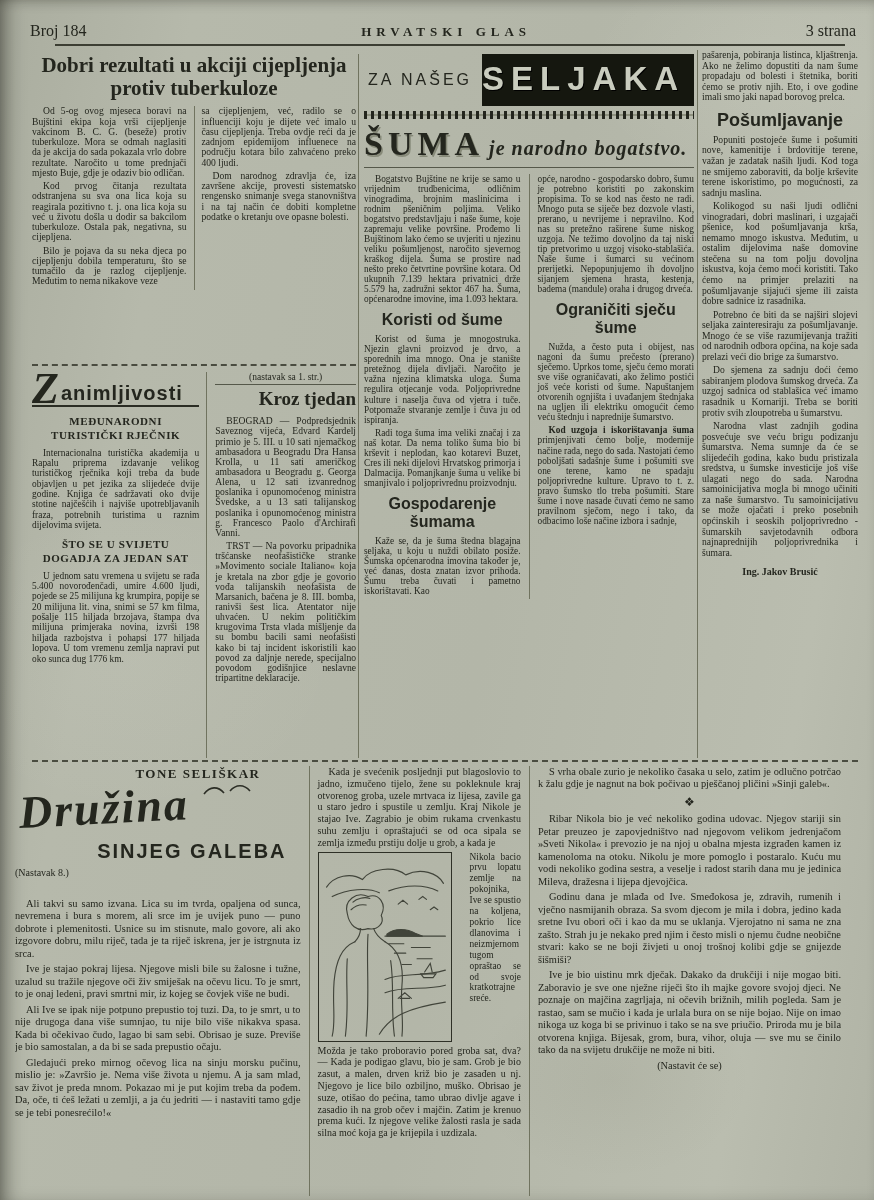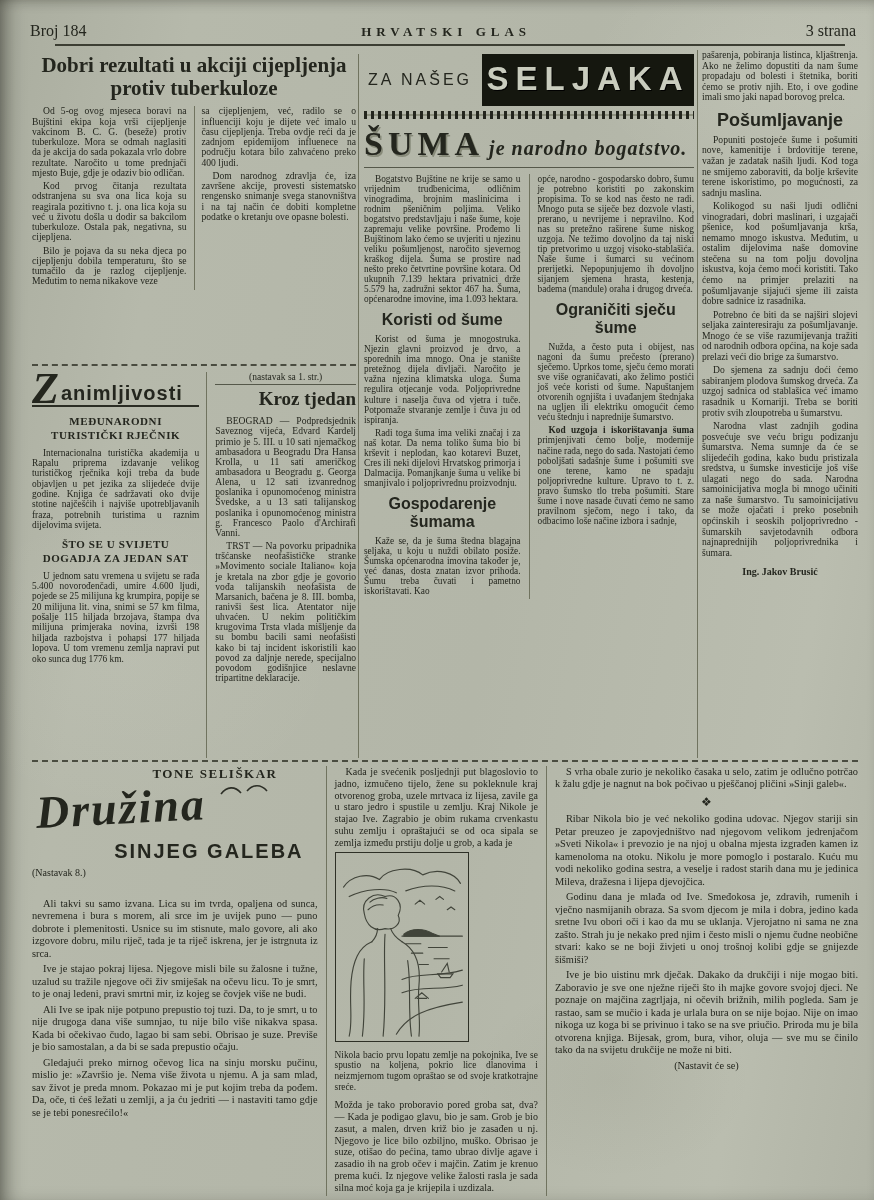--- a/index.html
+++ b/index.html
@@ -41,51 +41,51 @@
   .bigz{font-size:44px;line-height:.75;font-weight:bold;font-style:italic;padding-right:2px;}
   .zan-word{font-family:"Liberation Sans",sans-serif;font-weight:700;font-size:20px;letter-spacing:1px;line-height:1;padding-bottom:2px;}
   .subhead{font-size:11px;font-weight:bold;text-align:center;letter-spacing:.6px;margin:8px 0 5px;line-height:1.25;}
   .kt-note{font-size:9.5px;text-align:center;border-bottom:1px solid #55584a;padding-bottom:2px;margin-bottom:4px;text-indent:0;}
   .kt-title{font-size:19px;font-weight:bold;text-align:right;margin:2px 0 7px;}
 
   
   .seljak{position:absolute;left:364px;top:54px;width:330px;height:704px;overflow:hidden;}
   .banner{display:flex;align-items:center;}
   .banner-prefix{font-family:"Liberation Sans",sans-serif;font-size:16px;letter-spacing:3px;padding:0 10px 0 4px;white-space:nowrap;}
-  .banner-word{flex:1;background:#15170f;color:#c9ccbe;text-align:center;font-family:"Liberation Sans",sans-serif;
+  .banner-word{flex:1;background:#15170f;color:#c9ccbe;text-align:left;font-family:"Liberation Sans",sans-serif;
     font-weight:900;font-size:33px;letter-spacing:7px;padding:6px 0 8px;text-shadow:1px 1px 0 #000;}
   .ornstrip{height:8px;margin:5px 0 6px;background:
      repeating-linear-gradient(90deg,#23251d 0 3px,transparent 3px 7px),
      linear-gradient(#8e917f,#8e917f);background-size:100% 8px, 100% 2px;background-position:0 0,0 3px;background-repeat:repeat-x,repeat-x;}
   .suma-line{display:flex;align-items:baseline;gap:5px;border-bottom:1px solid #55584a;padding:2px 0 6px;margin-bottom:6px;}
   .suma-word{font-size:34px;font-weight:900;letter-spacing:5px;line-height:1;text-shadow:1.5px 1.5px 0 #878a79;}
   .suma-tag{font-size:20px;font-weight:bold;font-style:italic;letter-spacing:1px;}
   .seljak-cols{display:flex;}
   .scol{width:50%;font-size:9.3px;line-height:1.08;}
   .scol+.scol{border-left:1px solid #70735f;padding-left:8px;}
   .scol:first-child{padding-right:8px;}
   .sans-h{font-family:"Liberation Sans",sans-serif;font-weight:700;font-size:16px;text-align:center;line-height:1.12;margin:7px 0 5px;}
 
   
   .rightcol{position:absolute;left:702px;top:50px;width:156px;height:710px;overflow:hidden;font-size:9.6px;line-height:1.1;}
   .signature{text-align:center;font-weight:bold;font-size:10px;margin-top:8px;text-indent:0;}
 
   
-  .bottom{position:absolute;left:32px;top:766px;width:826px;height:430px;display:flex;overflow:hidden;}
+  .bottom{position:absolute;left:15px;top:766px;width:826px;height:430px;display:flex;overflow:hidden;}
   .bcol-l{width:292px;padding-right:8px;}
   .bcol-m{width:208px;border-left:1px solid #70735f;border-right:1px solid #70735f;padding:0 8px;}
   .bcol-r{width:310px;padding-left:8px;}
   .author{font-size:13px;font-weight:bold;letter-spacing:1.5px;text-align:right;padding-right:40px;}
   .script-title{font-size:46px;font-weight:bold;font-style:italic;letter-spacing:2px;line-height:1;transform:rotate(-3deg);transform-origin:left;display:inline-block;margin:8px 0 2px 4px;}
   .gulls{vertical-align:top;margin-left:8px;}
   .serial-sub{font-family:"Liberation Sans",sans-serif;font-size:20px;letter-spacing:2px;font-weight:600;text-align:right;padding-right:14px;margin-top:2px;}
   .serial-note{font-size:10px;margin:4px 0 20px;}
   .btxt{font-size:10.4px;line-height:1.2;}
   .bcol-m .btxt{font-size:10px;line-height:1.18;}
-  .m-row{display:flex;gap:8px;margin:3px 0;flex-direction:column;}
+  .m-row{display:flex;gap:18px;margin:3px 0;}
   .illus{border:1.5px solid #2e3026;width:132px;height:188px;flex:none;}
   .m-side{flex:1;font-size:9.4px;line-height:1.16;}
   .orn{text-align:center;font-size:12px;margin:4px 0;text-indent:0;}
   .tbc{text-align:center;text-indent:0;margin-top:3px;}
 </style>
 </head>
 <body>
 
 <div class="paper">
 

